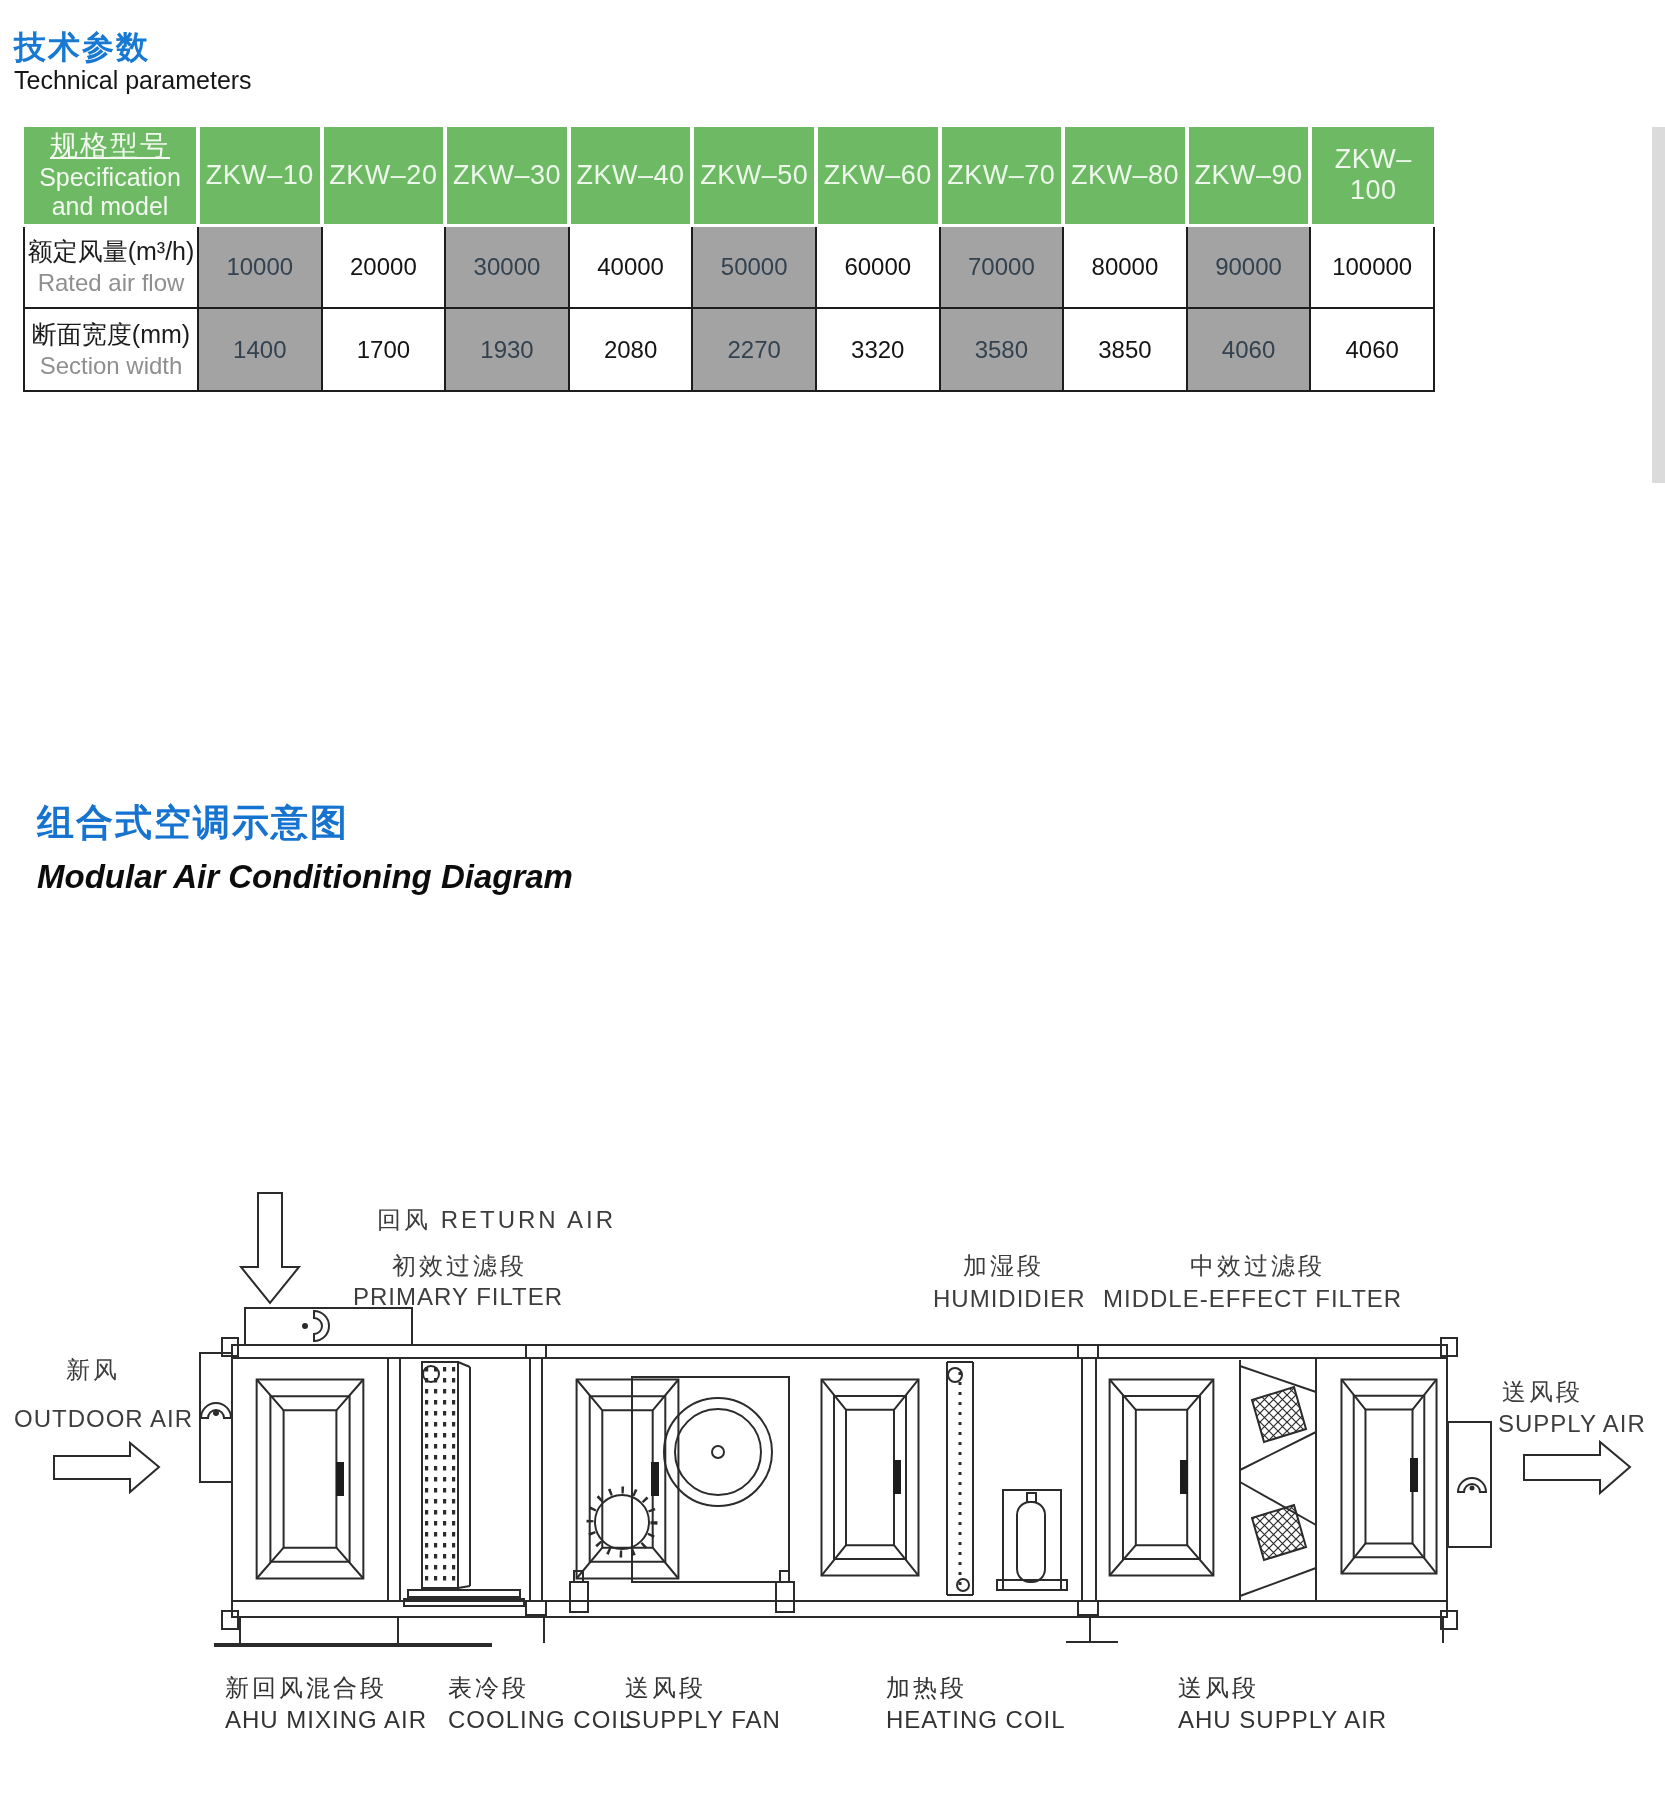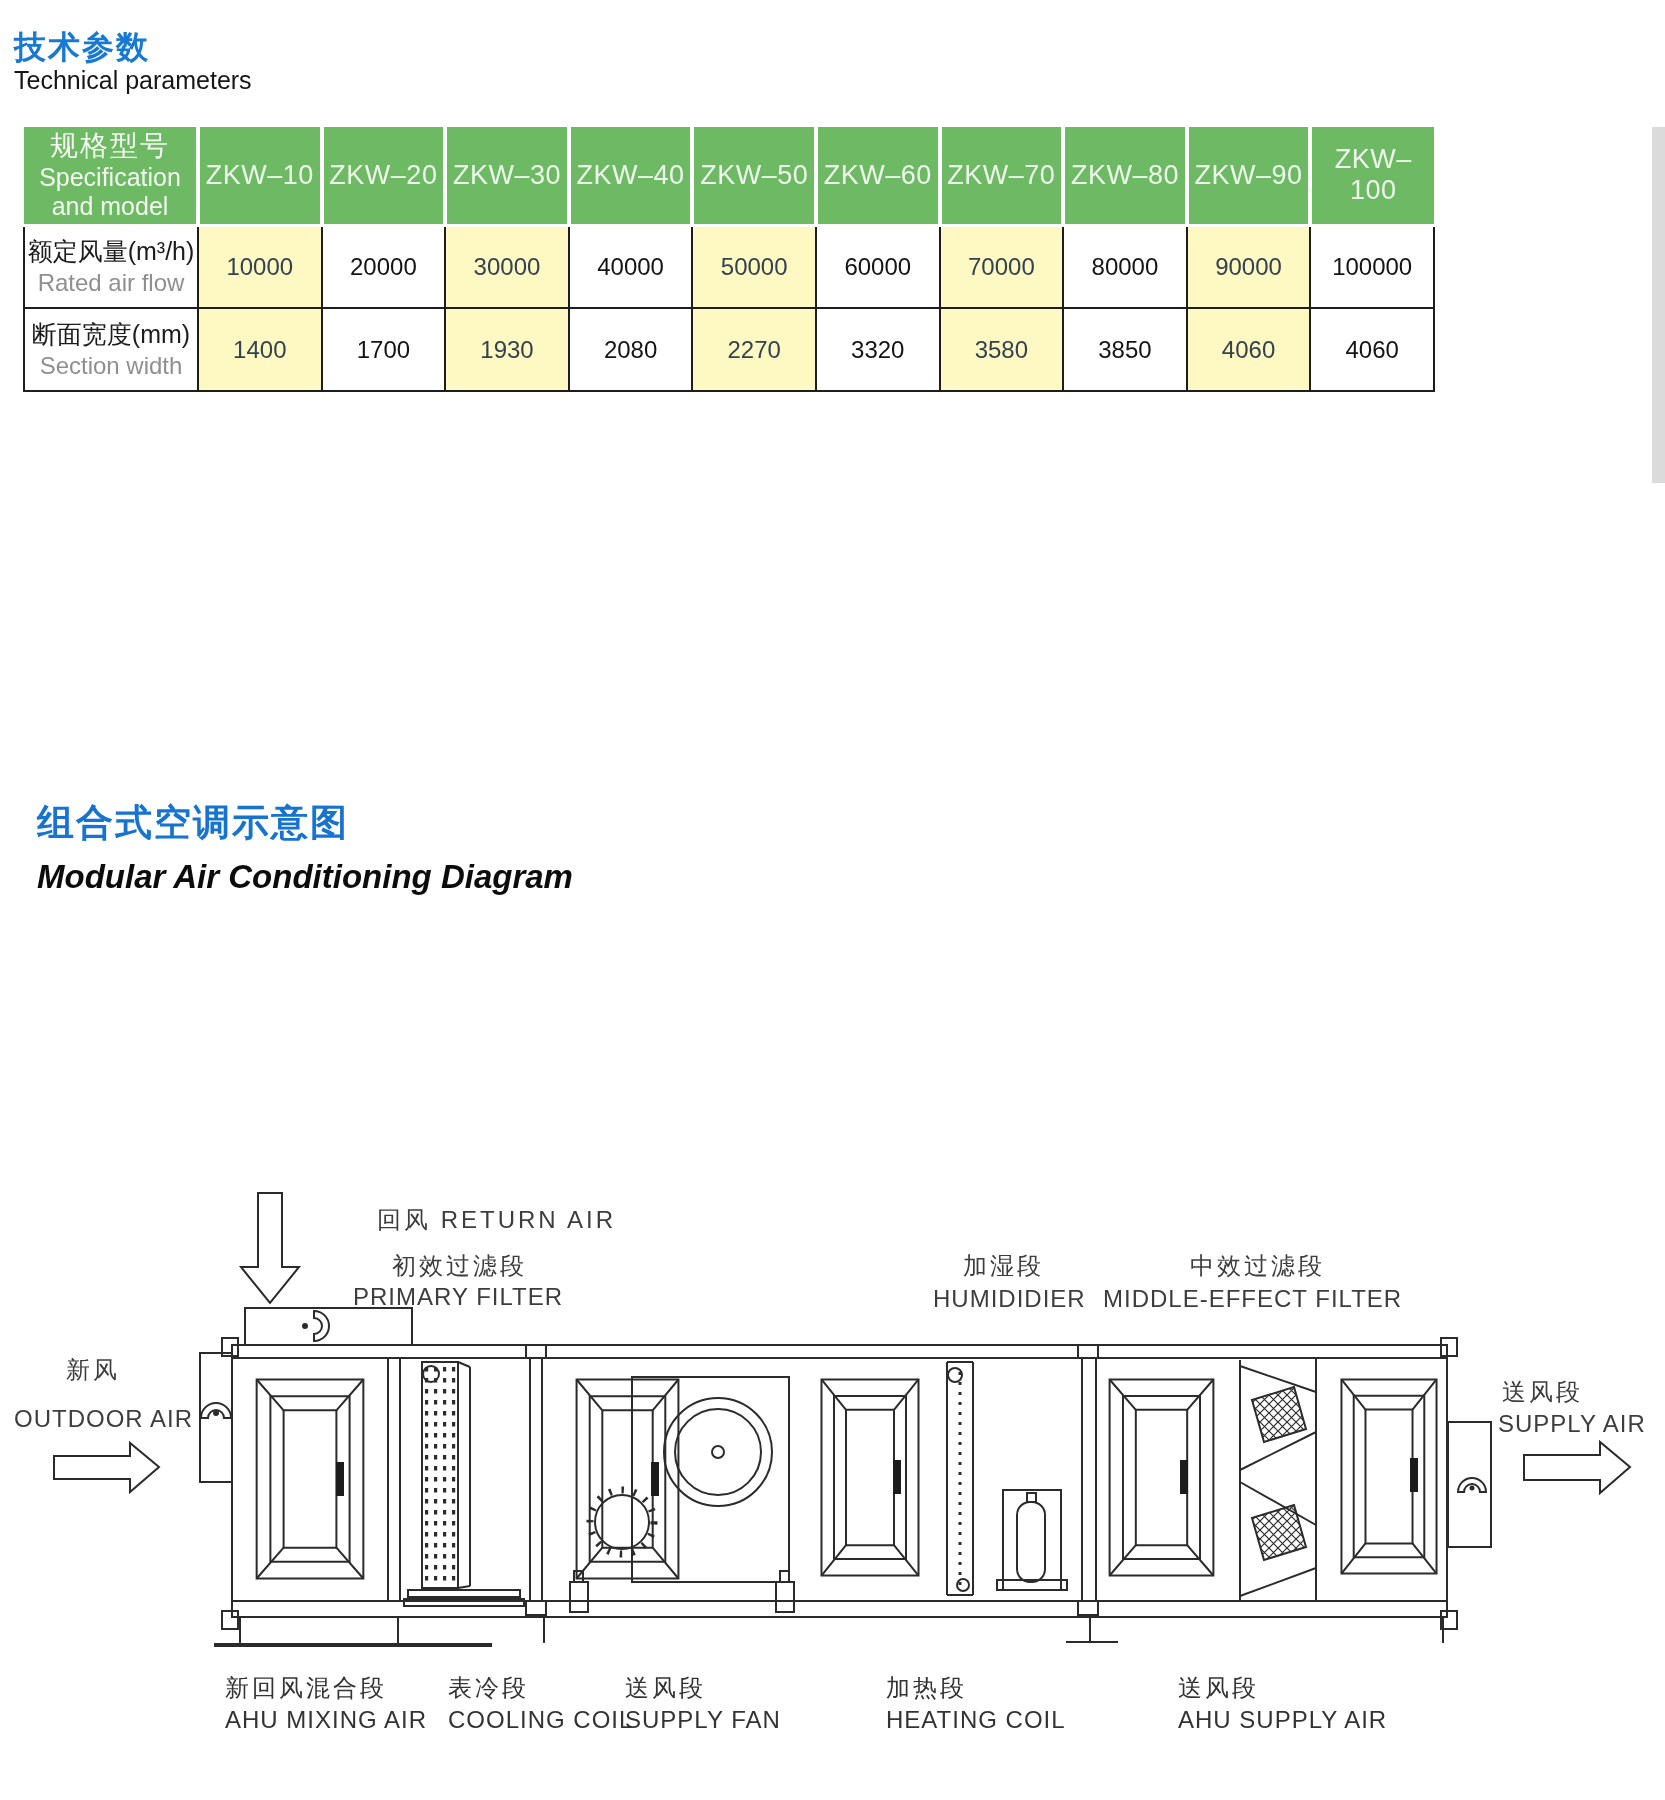--- a/index.html
+++ b/index.html
@@ -15,31 +15,31 @@
   .t2-en{position:absolute;left:37px;top:858px;font-size:33px;font-weight:bold;
     font-style:italic;color:#0c0c0c;}
 
   
   .spec-table{position:absolute;left:23px;top:127px;width:1412px;
     border-collapse:collapse;table-layout:fixed;}
   .spec-table th,.spec-table td{padding:0;}
   .spec-table thead tr{height:98px;}
   .corner-th{width:172px;background:#6eba64;color:#f3f8f1;font-weight:normal;
     border-right:4px solid #fff;border-bottom:3px solid #fff;}
-  .corner-th .ch{font-size:28px;line-height:34px;letter-spacing:2px;}
+  .corner-th .ch{font-size:28px;line-height:34px;letter-spacing:2px;text-decoration:underline;}
   .corner-th .eh{font-size:25px;line-height:29px;}
   .model-th{background:#6eba64;color:#eef7ec;font-size:27px;font-weight:normal;
     border-right:4px solid #fff;border-bottom:3px solid #fff;letter-spacing:0.5px;}
   .model-th:last-child{border-right:none;}
   .spec-table tbody tr{height:83px;}
   .rowlabel{background:#fff;border:2px solid #1d1d1d;font-weight:normal;}
   .rl-zh{font-size:25px;line-height:33px;color:#1c1c1c;}
   .rl-en{font-size:24px;line-height:30px;color:#8f8f8f;}
   td.val{border:2px solid #1d1d1d;text-align:center;font-size:24px;color:#141414;}
-  td.val.alt{background:#fef9c3;color:#33424e;}
+  td.val.alt{background:#a3a3a3;color:#33424e;}
   .scan-edge{position:absolute;left:1652px;top:127px;width:13px;height:356px;
     background:#cfcfcf;opacity:.75;}
 
   
   .diagram-area{position:absolute;left:0;top:0;width:1665px;height:1800px;}
   .diagram-svg{position:absolute;left:0;top:1030px;}
   .dlabel{position:absolute;white-space:nowrap;font-size:24px;color:#3d3d3d;
     letter-spacing:1px;}
   .dlabel.cjk{letter-spacing:3px;}
   .sec{position:absolute;white-space:nowrap;font-size:24px;color:#333;}

